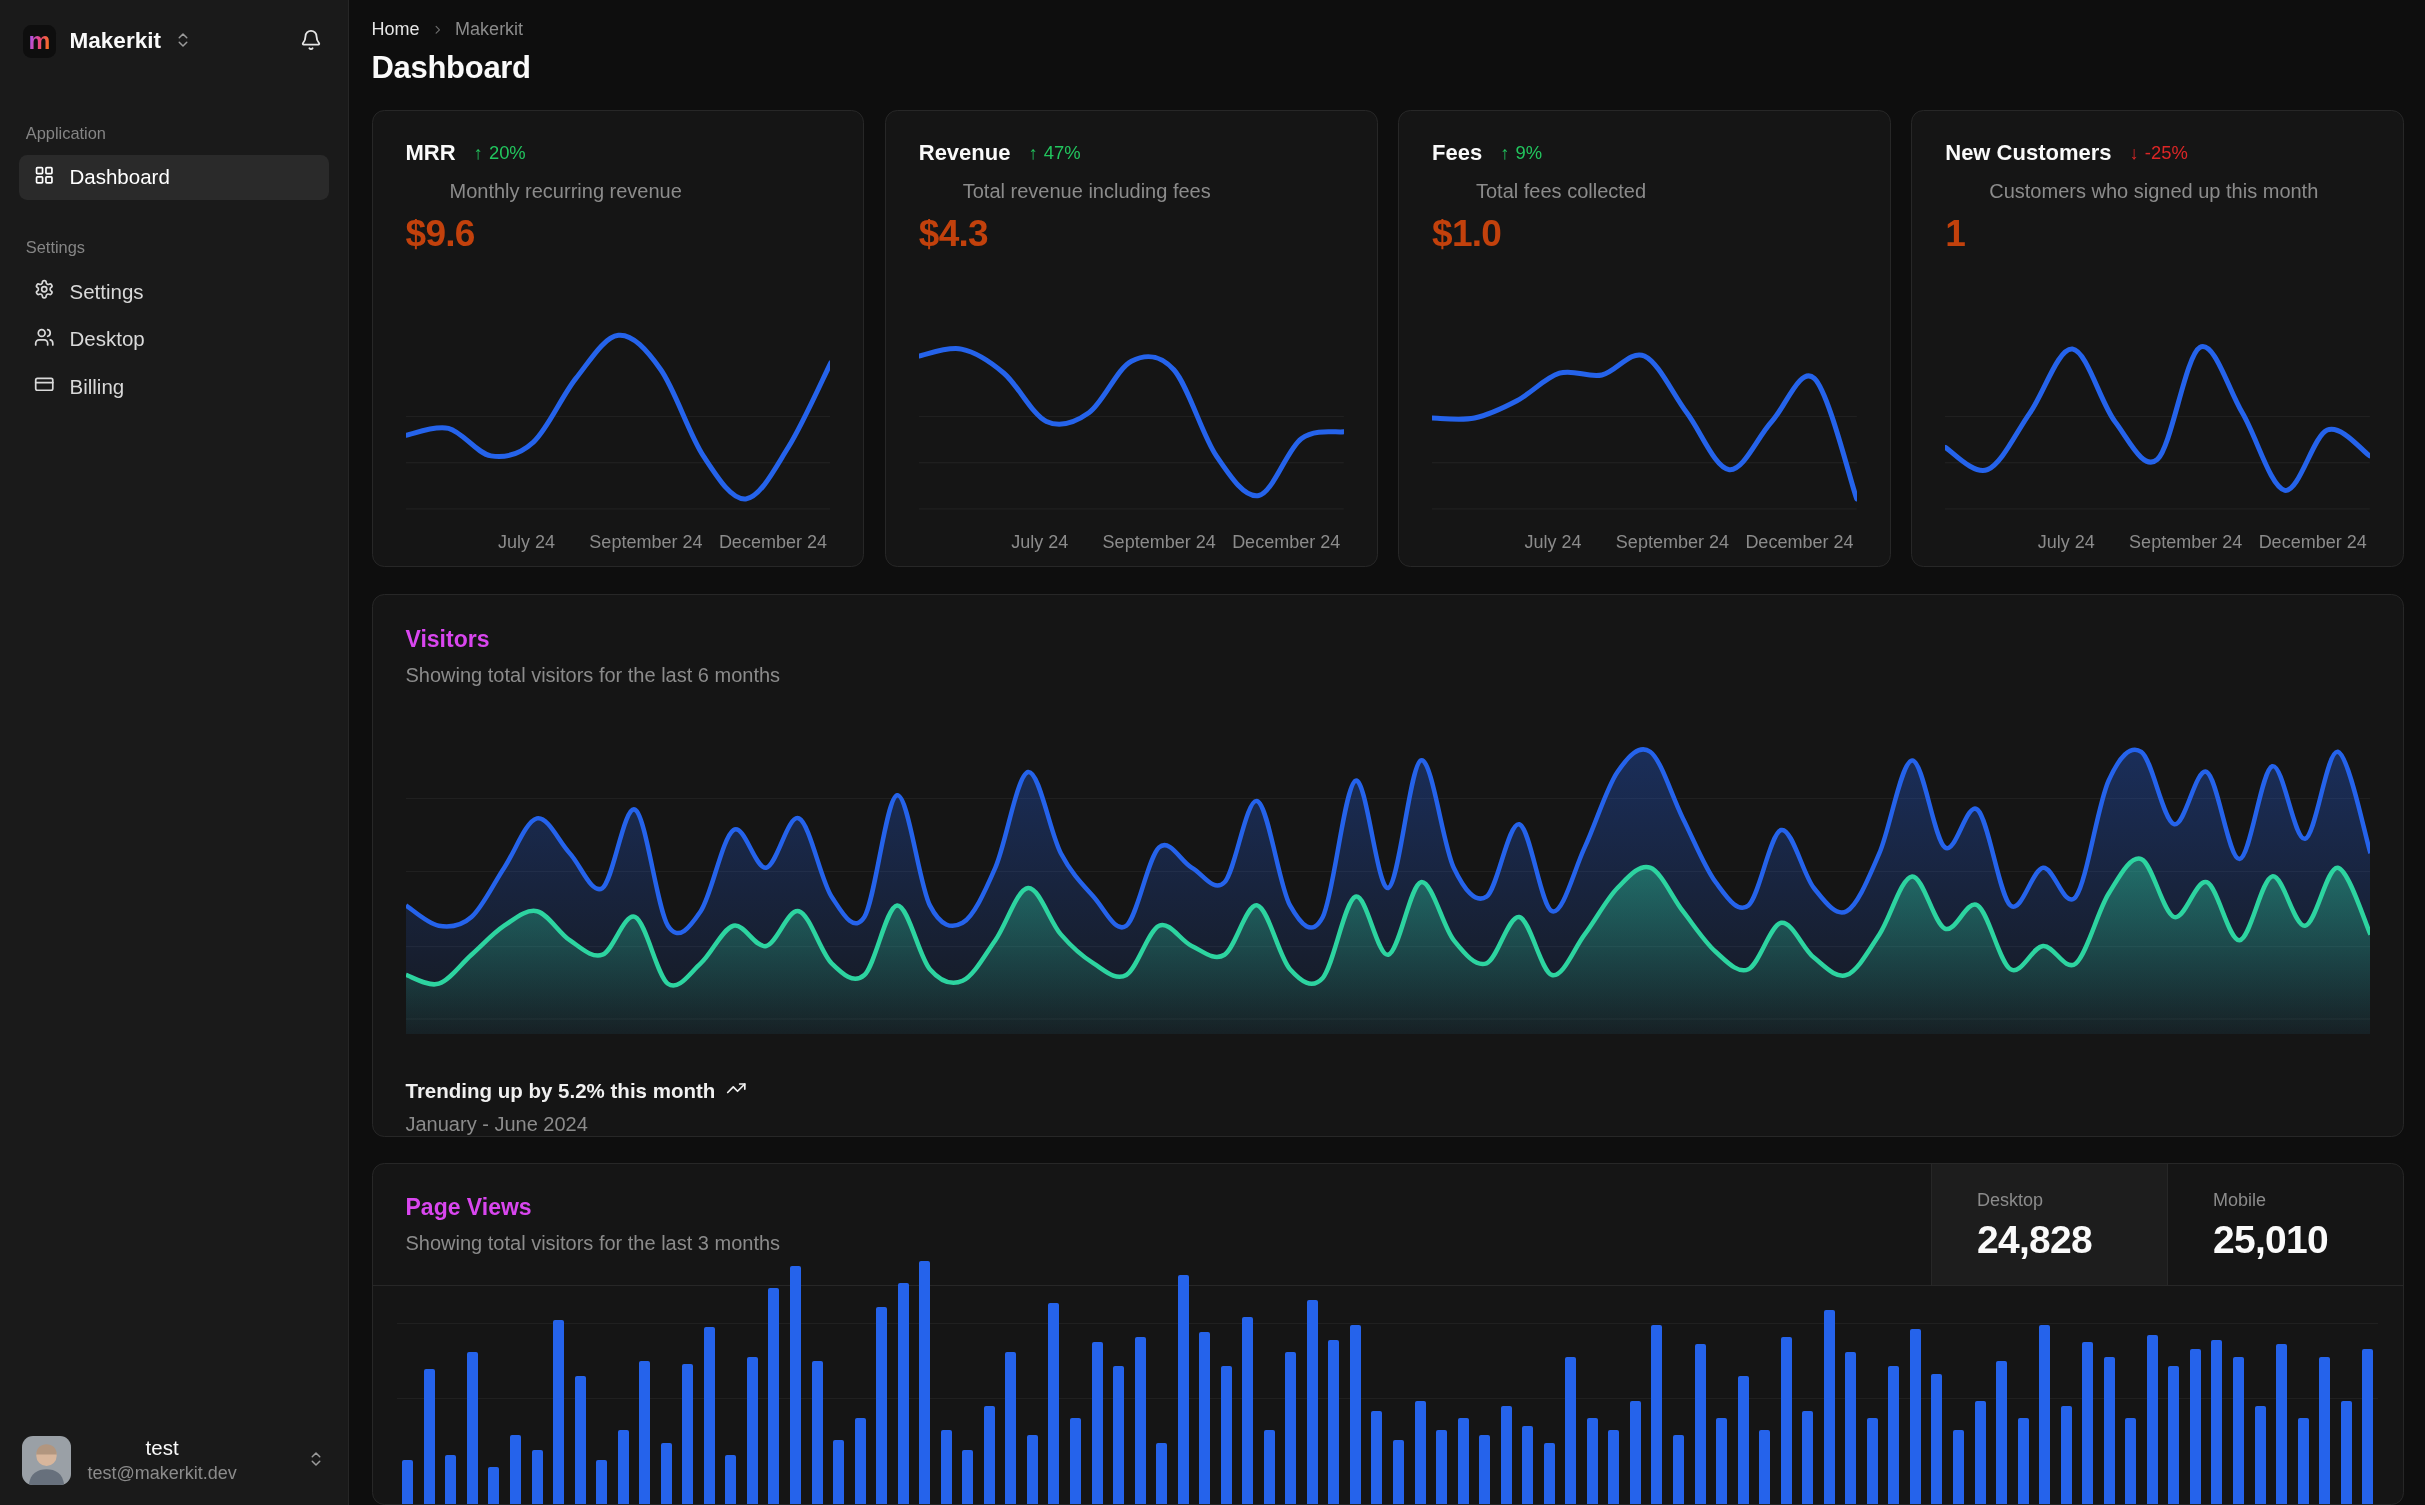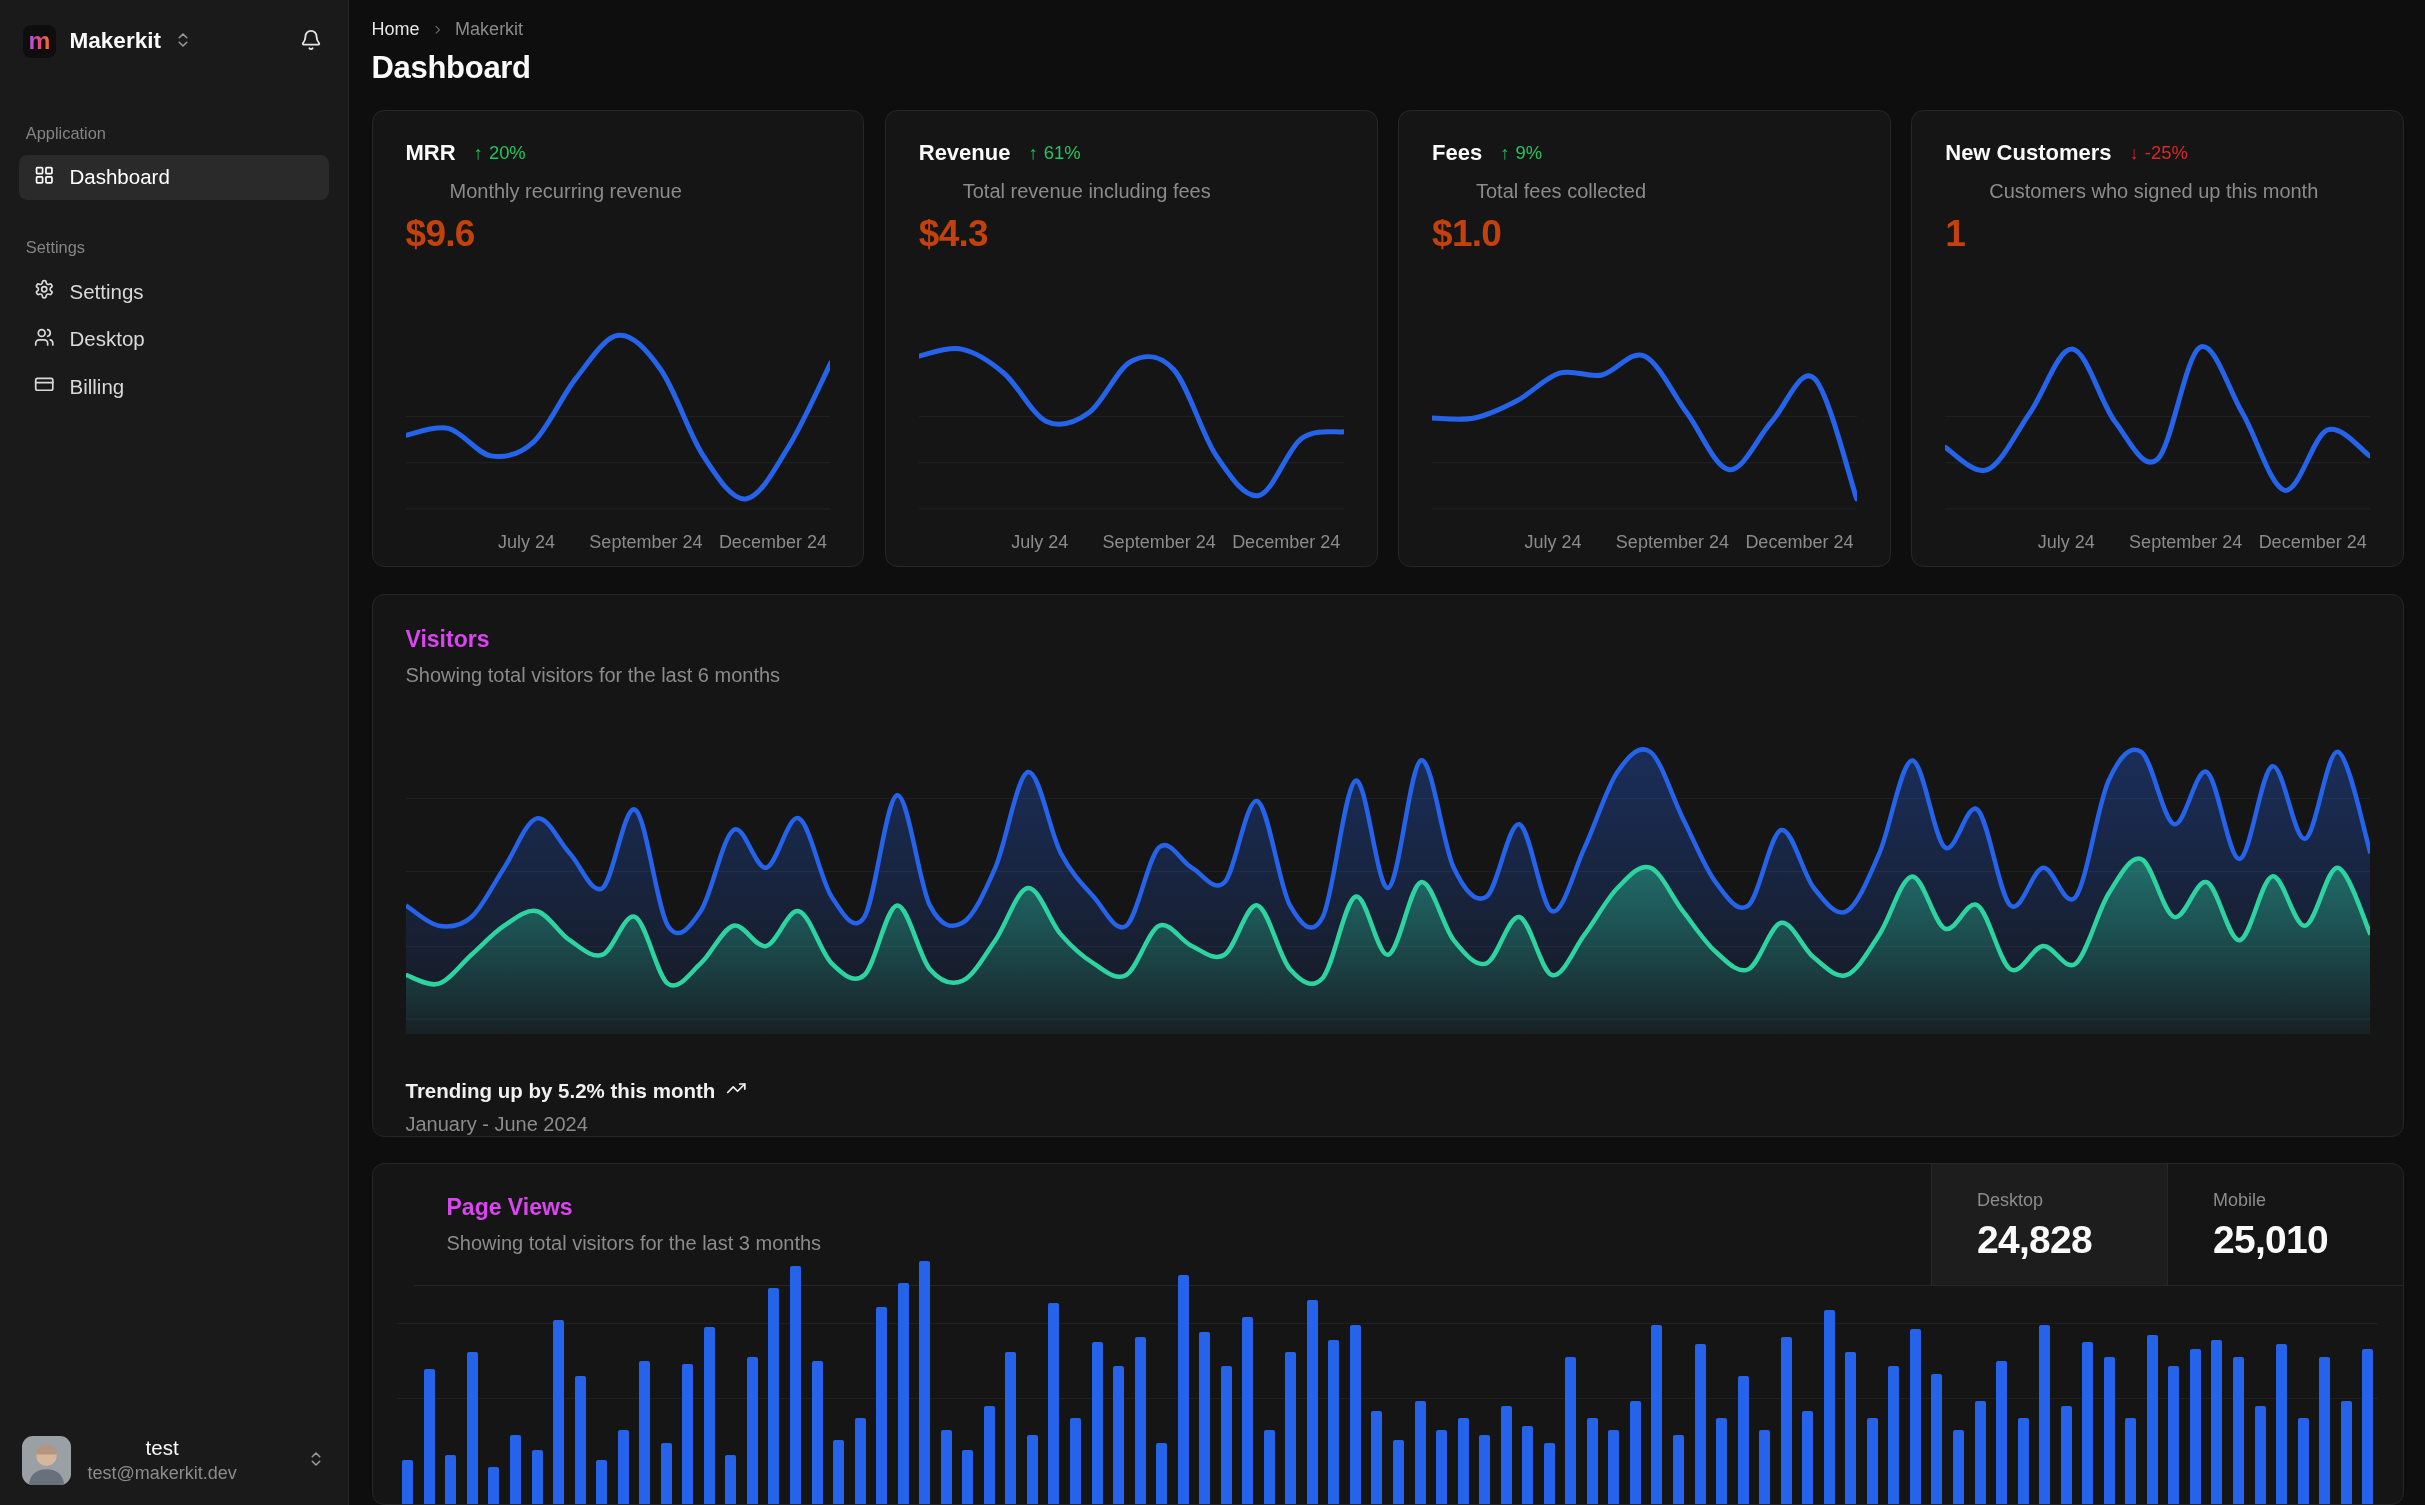--- a/index.html
+++ b/index.html
@@ -79,21 +79,21 @@
   
   .visitors { margin-top: 27px; padding: 31px 33px 0; height: 588px; }
   .vis-title { font-size: 23px; font-weight: 600; color: #d946ef; }
   .vis-sub { font-size: 20px; color: #8b8b8b; margin-top: 11px; }
   #visitors-svg { width: 100%; height: 307px; display: block; margin-top: 40px; }
   .vis-trend { display: flex; align-items: center; gap: 11px; font-size: 20.5px; font-weight: 600; margin-top: 44px; color: #f0f0f0; }
   .vis-period { font-size: 20px; color: #8b8b8b; margin-top: 9.6px; }
 
   
   .pageviews { margin-top: 26px; height: 420px; display: flex; flex-direction: column; overflow: hidden; }
-  .pv-header { display: flex; border-bottom: 0.7px solid #272727; margin-left: 41px; }
+  .pv-header { display: flex; border-bottom: 0.7px solid #272727; }
   .pv-titles { flex: 1; padding: 30px 33px; }
   .pv-cell { width: 236px; border-left: 0.7px solid #272727; padding: 26px 0 0 45px; cursor: pointer; }
   .pv-cell.active { background: #1d1d1d; }
   .pv-label { font-size: 18px; color: #8b8b8b; }
   .pv-value { font-size: 39px; font-weight: 700; margin-top: 6.8px; letter-spacing: -0.7px; color: #fafafa; }
   .pv-chart { position: relative; flex: 1; margin: 0 24.6px; }
   .grid-h { position: absolute; left: 0; right: 0; height: 0.7px; background: rgba(255,255,255,0.05); }
   .bar { position: absolute; bottom: 0; width: 11px; border-radius: 2px 2px 0 0; }
 
   .gridline { stroke: rgba(255,255,255,0.06); stroke-width: 1; }
@@ -232,21 +232,21 @@
             <span class="sl-2">December 24</span>
           </div>
         </div>
       </article>
 
       <article class="card stat-card">
         <div class="stat-head">
           <span class="stat-title">Revenue</span>
           <span class="badge" style="color: rgb(34, 197, 94);">
             <span>↑</span>
-            <span>61%</span>
+            <span>47%</span>
           </span>
         </div>
         <div class="stat-desc">Total revenue including fees</div>
         <div class="stat-value">$4.3</div>
         <div class="spark-wrap">
           <svg class="spark" viewBox="0 0 629 270" preserveAspectRatio="none">
             <line class="gridline" x1="0" y1="133" x2="629" y2="133" vector-effect="non-scaling-stroke"></line>
             <line class="gridline" x1="0" y1="200" x2="629" y2="200" vector-effect="non-scaling-stroke"></line>
             <line class="gridline" x1="0" y1="267" x2="629" y2="267" vector-effect="non-scaling-stroke"></line>
             <path class="line" fill="none" stroke-width="5" stroke-linecap="round" vector-effect="non-scaling-stroke" d="M0 45 C10.5 43.3 41.9 30.8 62.9 35 C83.9 39.2 104.8 52.5 125.8 70 C146.8 87.5 167.7 130.4 188.7 140 C209.7 149.6 230.6 142.1 251.6 127.5 C272.6 112.9 293.5 62.9 314.5 52.5 C335.5 42.1 356.4 42.1 377.4 65 C398.4 87.9 419.3 159.6 440.3 190 C461.3 220.4 482.2 251.7 503.2 247.5 C524.2 243.3 545.1 180.4 566.1 165 C587.1 149.6 618.5 156.7 629 155" stroke="#2563eb"></path>

